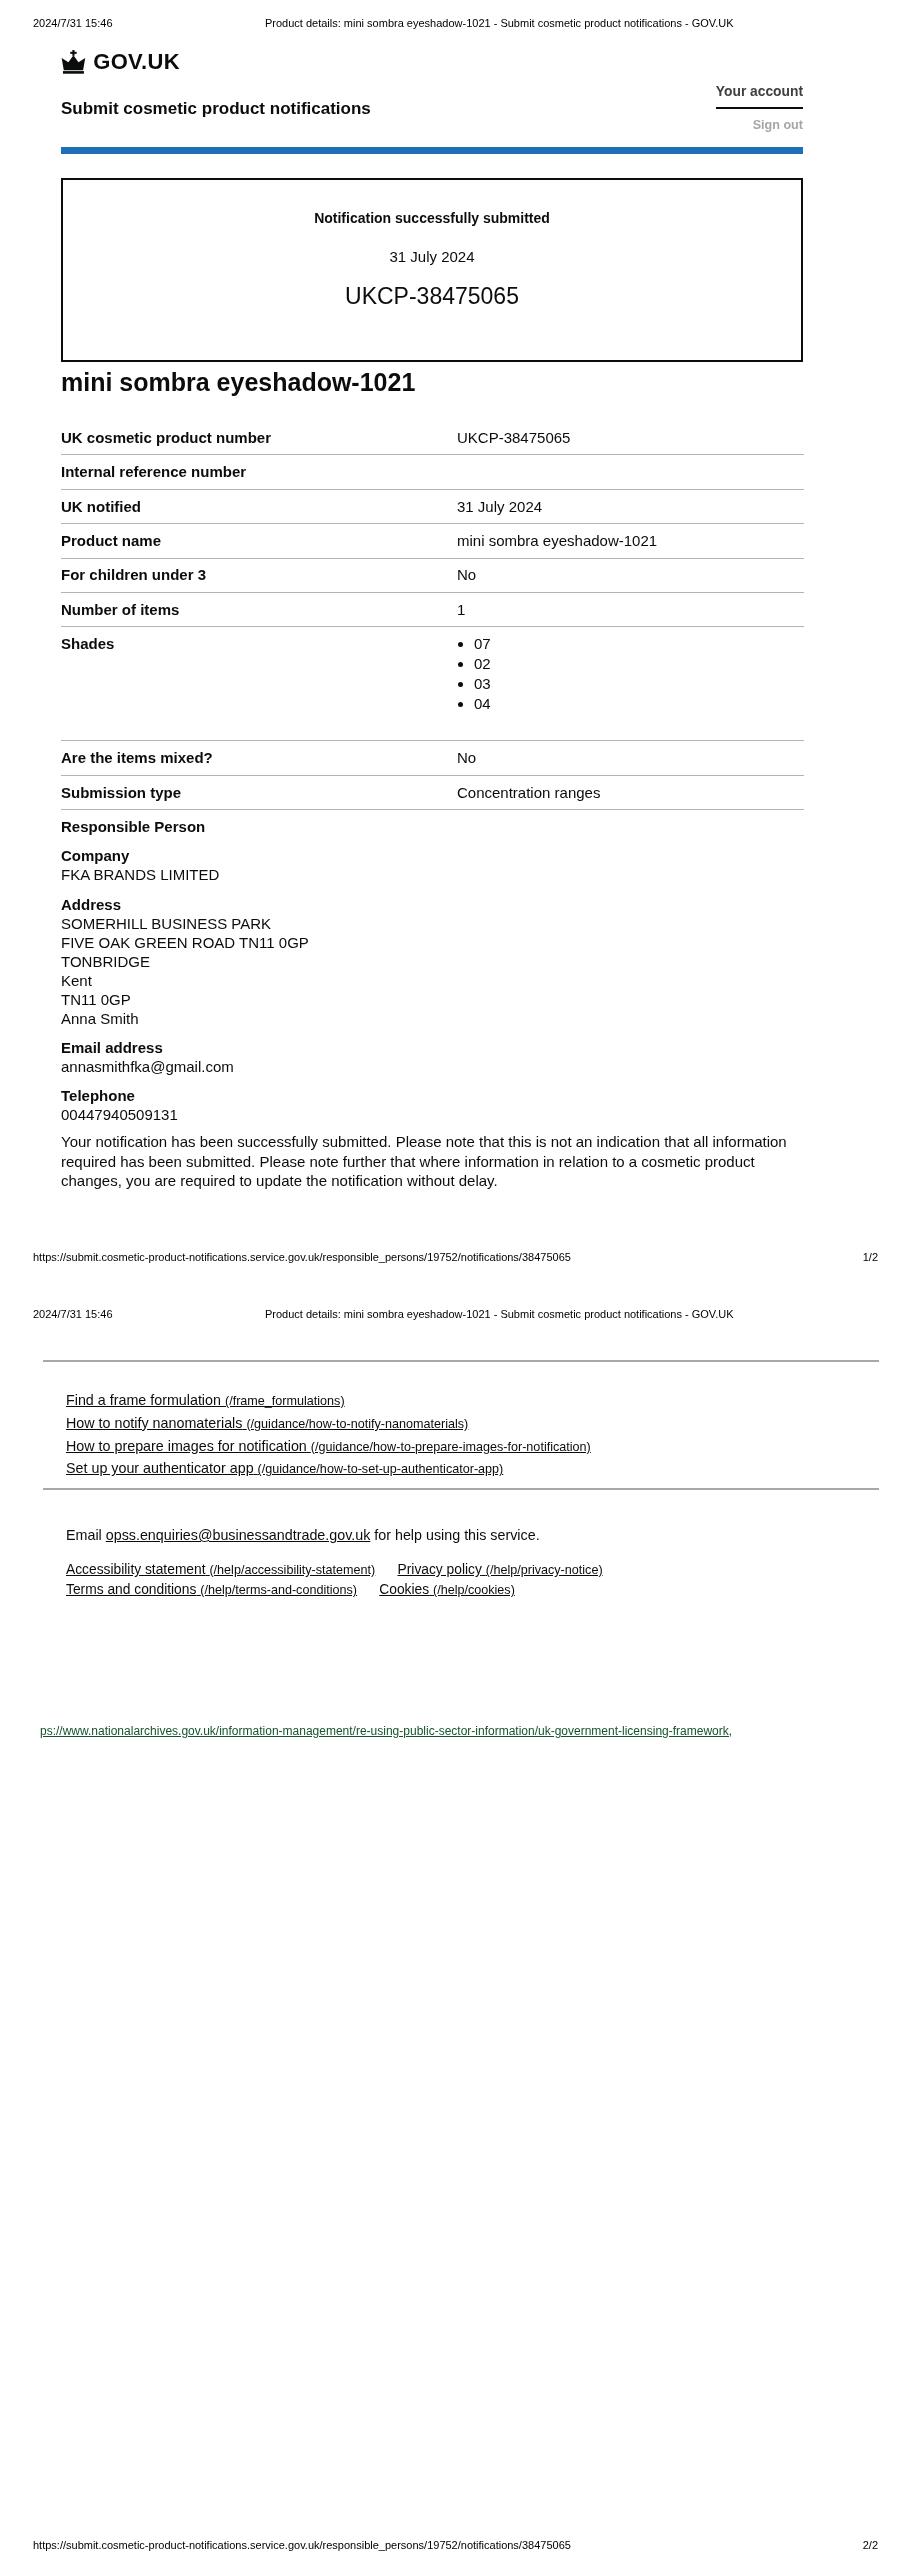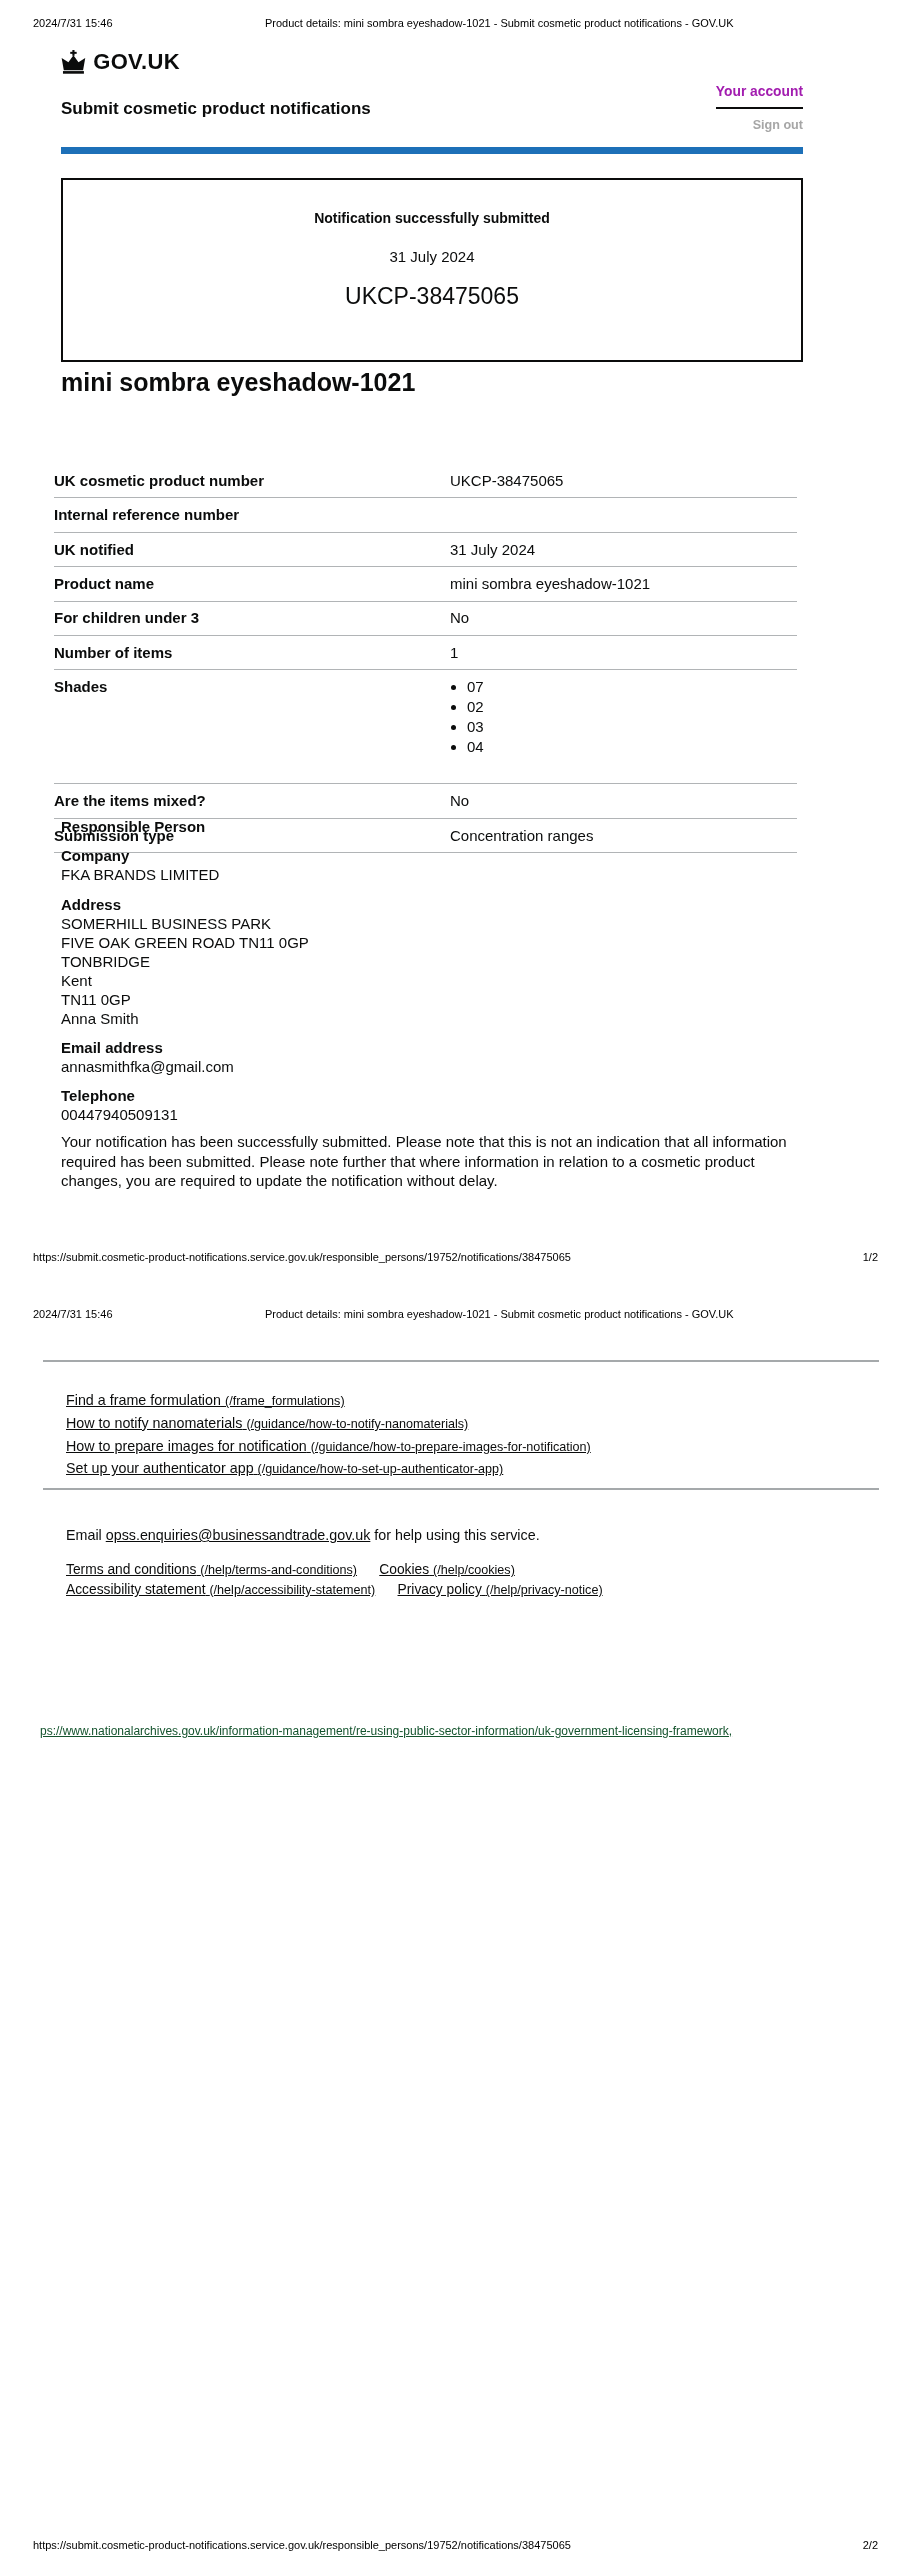--- a/index.html
+++ b/index.html
@@ -10,33 +10,33 @@
   .print-hdr { position:absolute; left:33px; right:32px; font-size:11px; color:#000; }
   .print-hdr .ts { position:absolute; left:0; top:0; white-space:nowrap; }
   .print-hdr .ttl { position:absolute; left:232px; top:0; white-space:nowrap; }
   .print-ftr { position:absolute; left:33px; right:32px; display:flex; justify-content:space-between; font-size:11px; color:#000; }
 
   .logo-row { position:absolute; left:60px; top:49px; display:flex; align-items:center; gap:6.9px; }
   .logo-text { font-size:22px; font-weight:700; letter-spacing:0.3px; }
   .service-name { position:absolute; left:61px; top:99px; font-size:17px; font-weight:700; }
 
   .acct { position:absolute; top:84px; left:631px; width:172px; text-align:right; }
-  .acct-link { display:inline-block; font-size:13.8px; font-weight:700; color:#a21caf; text-decoration:none; padding-bottom:7.5px; border-bottom:2.3px solid #0b0c0c; }
+  .acct-link { display:inline-block; font-size:13.8px; font-weight:700; color:#404040; text-decoration:none; padding-bottom:7.5px; border-bottom:2.3px solid #0b0c0c; }
   .signout { display:block; margin-top:9.2px; font-size:12.6px; font-weight:700; color:#a6a6a6; text-decoration:none; }
 
   .blue-bar { position:absolute; left:61px; top:147px; width:742px; height:6.9px; }
 
   .panel { position:absolute; left:61px; top:178px; width:742px; height:184px; border:2.9px solid #0b0c0c; text-align:center; }
   .panel-title { margin:26.4px 0 0 0; font-size:14px; font-weight:700; line-height:25px; }
   .panel-date { margin:17px 0 0 0; font-size:15px; line-height:18.4px; }
   .panel-ref { margin:16px 0 0 0; font-size:23px; font-weight:400; line-height:26.4px; }
 
   .product-h { position:absolute; left:61px; top:368px; font-size:25px; font-weight:700; margin:0; }
 
-  .summary { position:absolute; left:54px; top:421px; width:743px;margin-top:43px; }
+  .summary { position:absolute; left:61px; top:421px; width:743px; }
   .srow { display:flex; border-bottom:1.1px solid #b1b4b6; padding:6.9px 0 7.5px 0; }
   .srow .k { width:396px; flex:0 0 396px; font-weight:700; font-size:15px; line-height:19px; }
   .srow .v { flex:1; font-size:15px; line-height:19px; }
   .srow.shades { padding-bottom:26px; }
   .shade-list { margin:0; padding-left:17px; list-style:disc; }
   .shade-list li { font-size:15px; line-height:20px; }
 
   .rp { position:absolute; left:61px; top:817px; width:747px; }
   .rp h2, .rp h3 { font-size:15px; font-weight:700; margin:10.3px 0 0 0; line-height:19px; }
   .rp h2 { margin-top:0; }
@@ -180,26 +180,26 @@
   </div>
 
   <div class="rule" style="top:1488px;"></div>
 
   <div class="help-line">
     <span>Email </span><a href="#">opss.enquiries@businessandtrade.gov.uk</a><span> for help using this service.</span>
   </div>
 
   <div class="ftr-links">
     <div>
+      <a href="#"><span>Accessibility statement</span> <span class="href-part">(/help/accessibility-statement)</span></a>
+      <a href="#"><span>Privacy policy</span> <span class="href-part">(/help/privacy-notice)</span></a>
+    </div>
+    <div>
       <a href="#"><span>Terms and conditions</span> <span class="href-part">(/help/terms-and-conditions)</span></a>
       <a href="#"><span>Cookies</span> <span class="href-part">(/help/cookies)</span></a>
-    </div>
-    <div>
-      <a href="#"><span>Accessibility statement</span> <span class="href-part">(/help/accessibility-statement)</span></a>
-      <a href="#"><span>Privacy policy</span> <span class="href-part">(/help/privacy-notice)</span></a>
     </div>
   </div>
 
   <a href="#" class="licence">ps://www.nationalarchives.gov.uk/information-management/re-using-public-sector-information/uk-government-licensing-framework,</a>
 
   <div class="print-ftr" style="top:2539px;">
     <span>https://submit.cosmetic-product-notifications.service.gov.uk/responsible_persons/19752/notifications/38475065</span>
     <span>2/2</span>
   </div>
 

